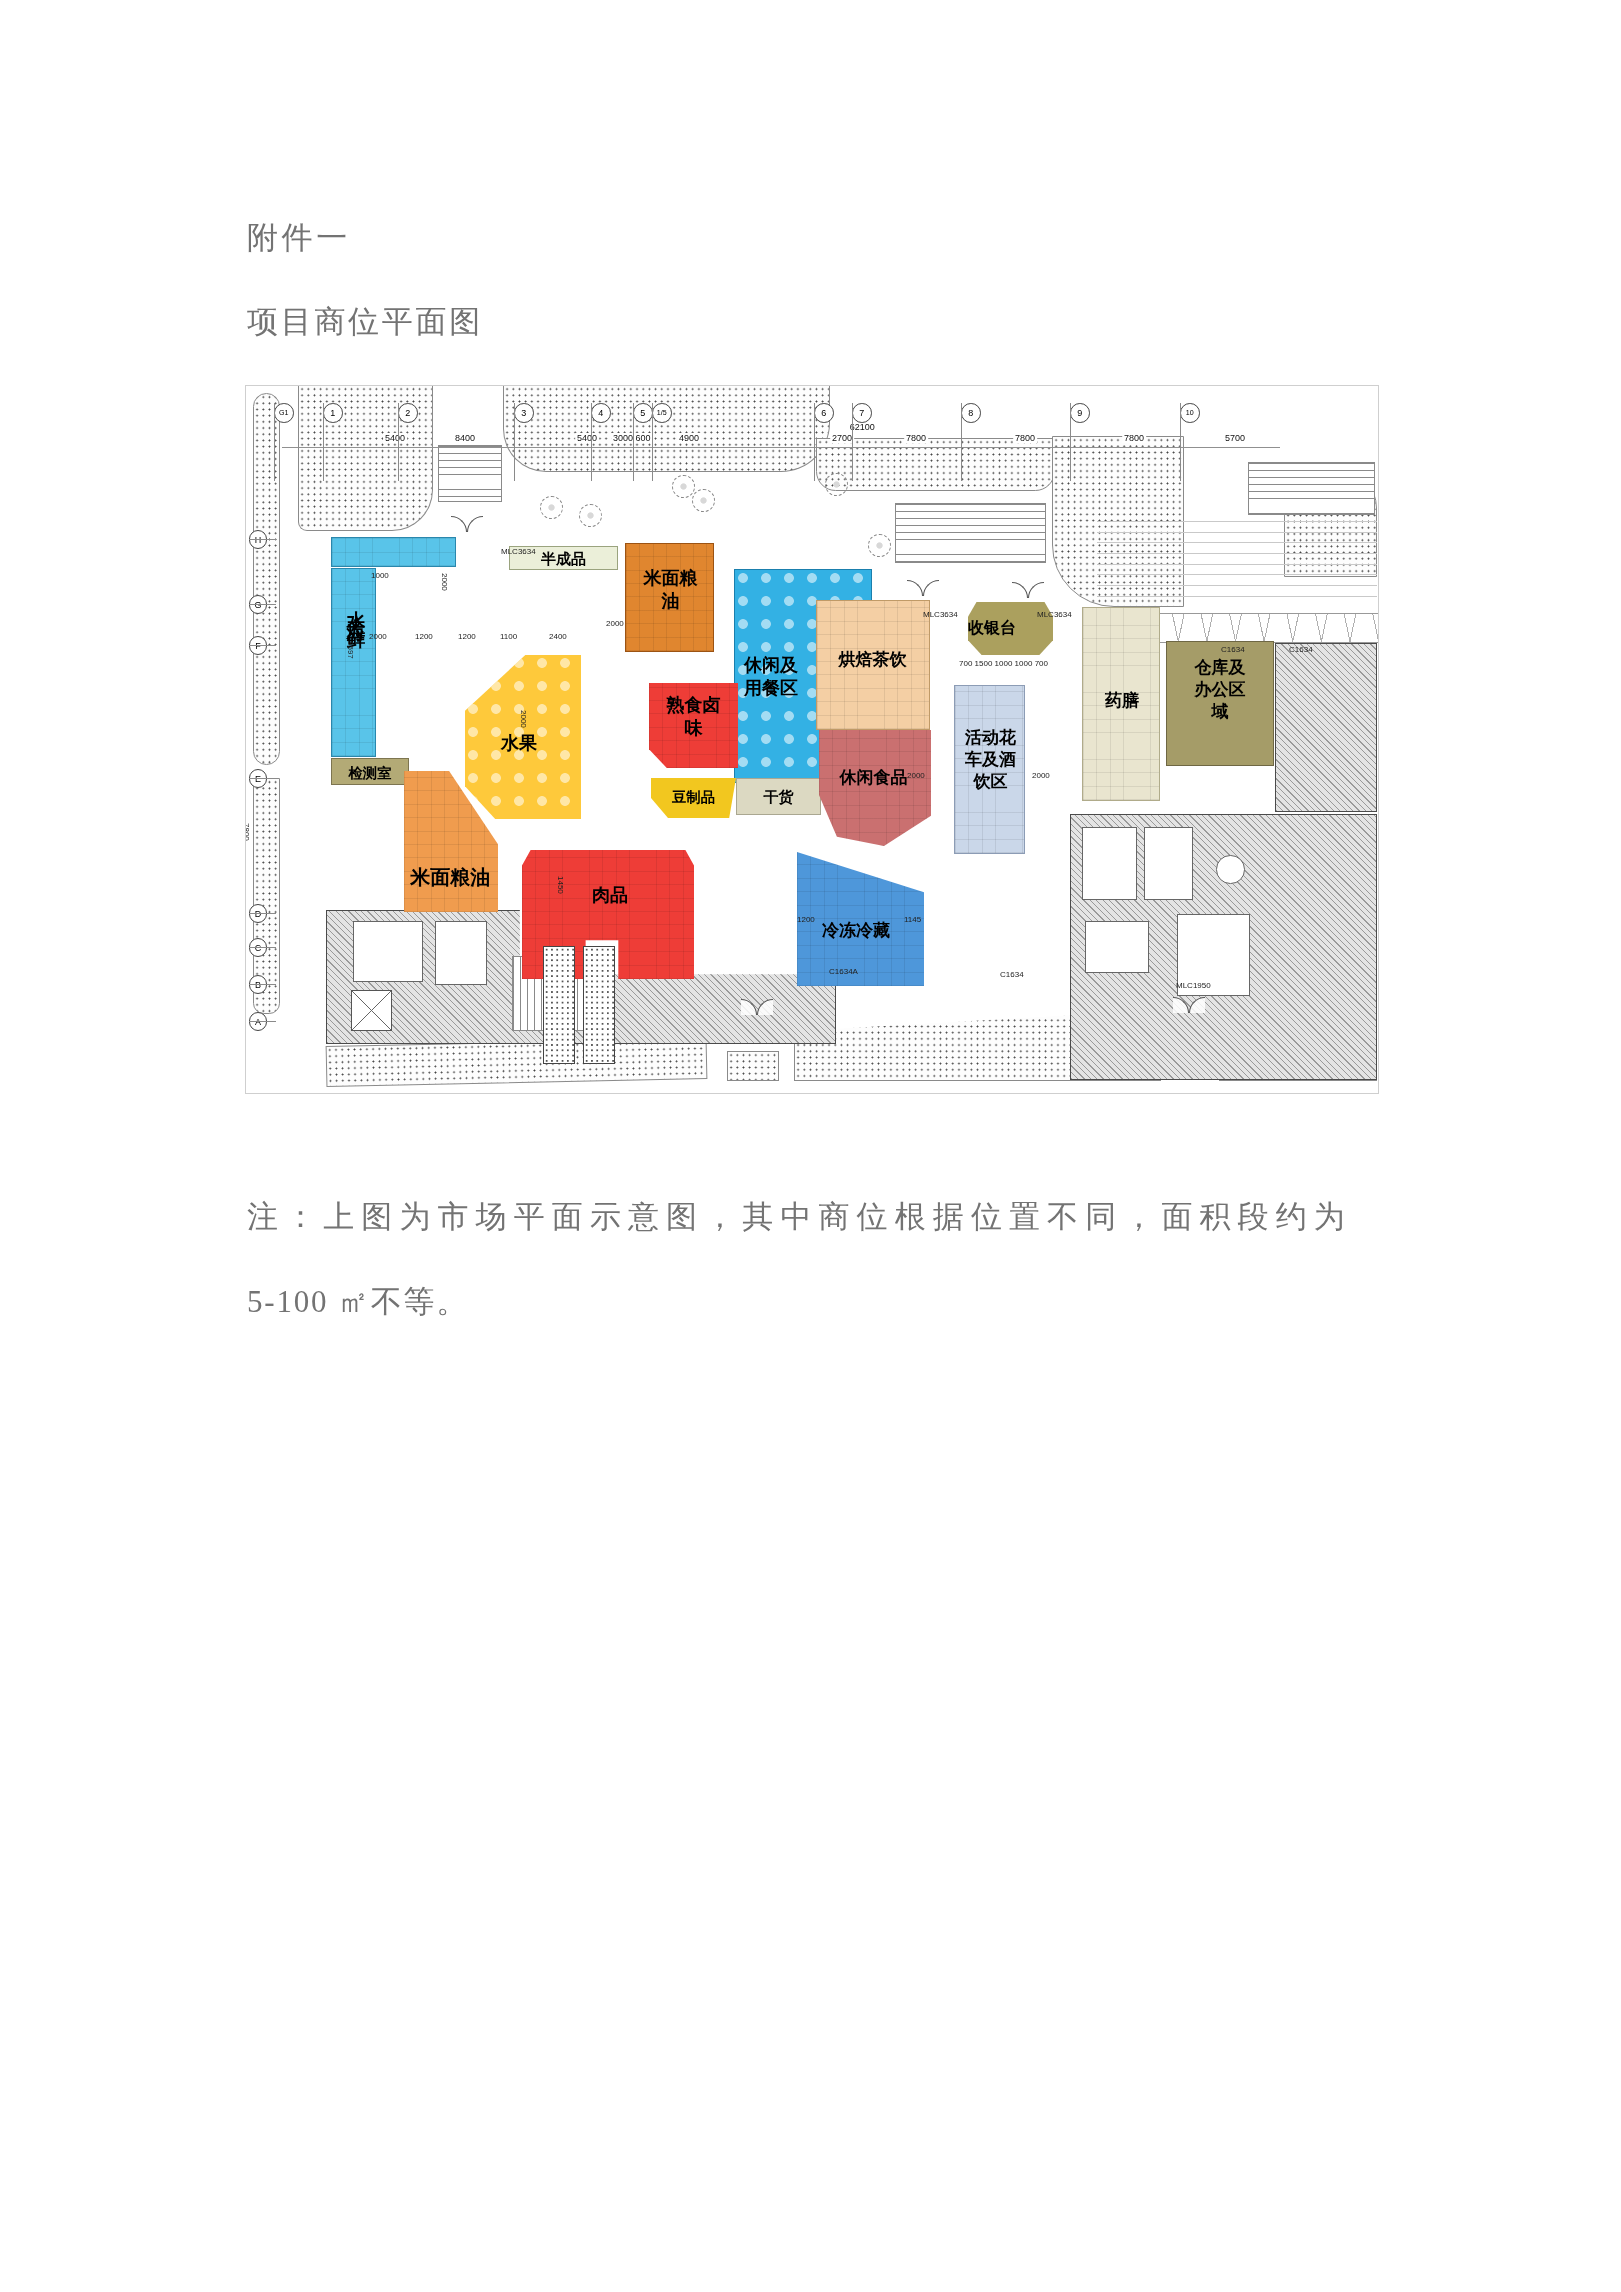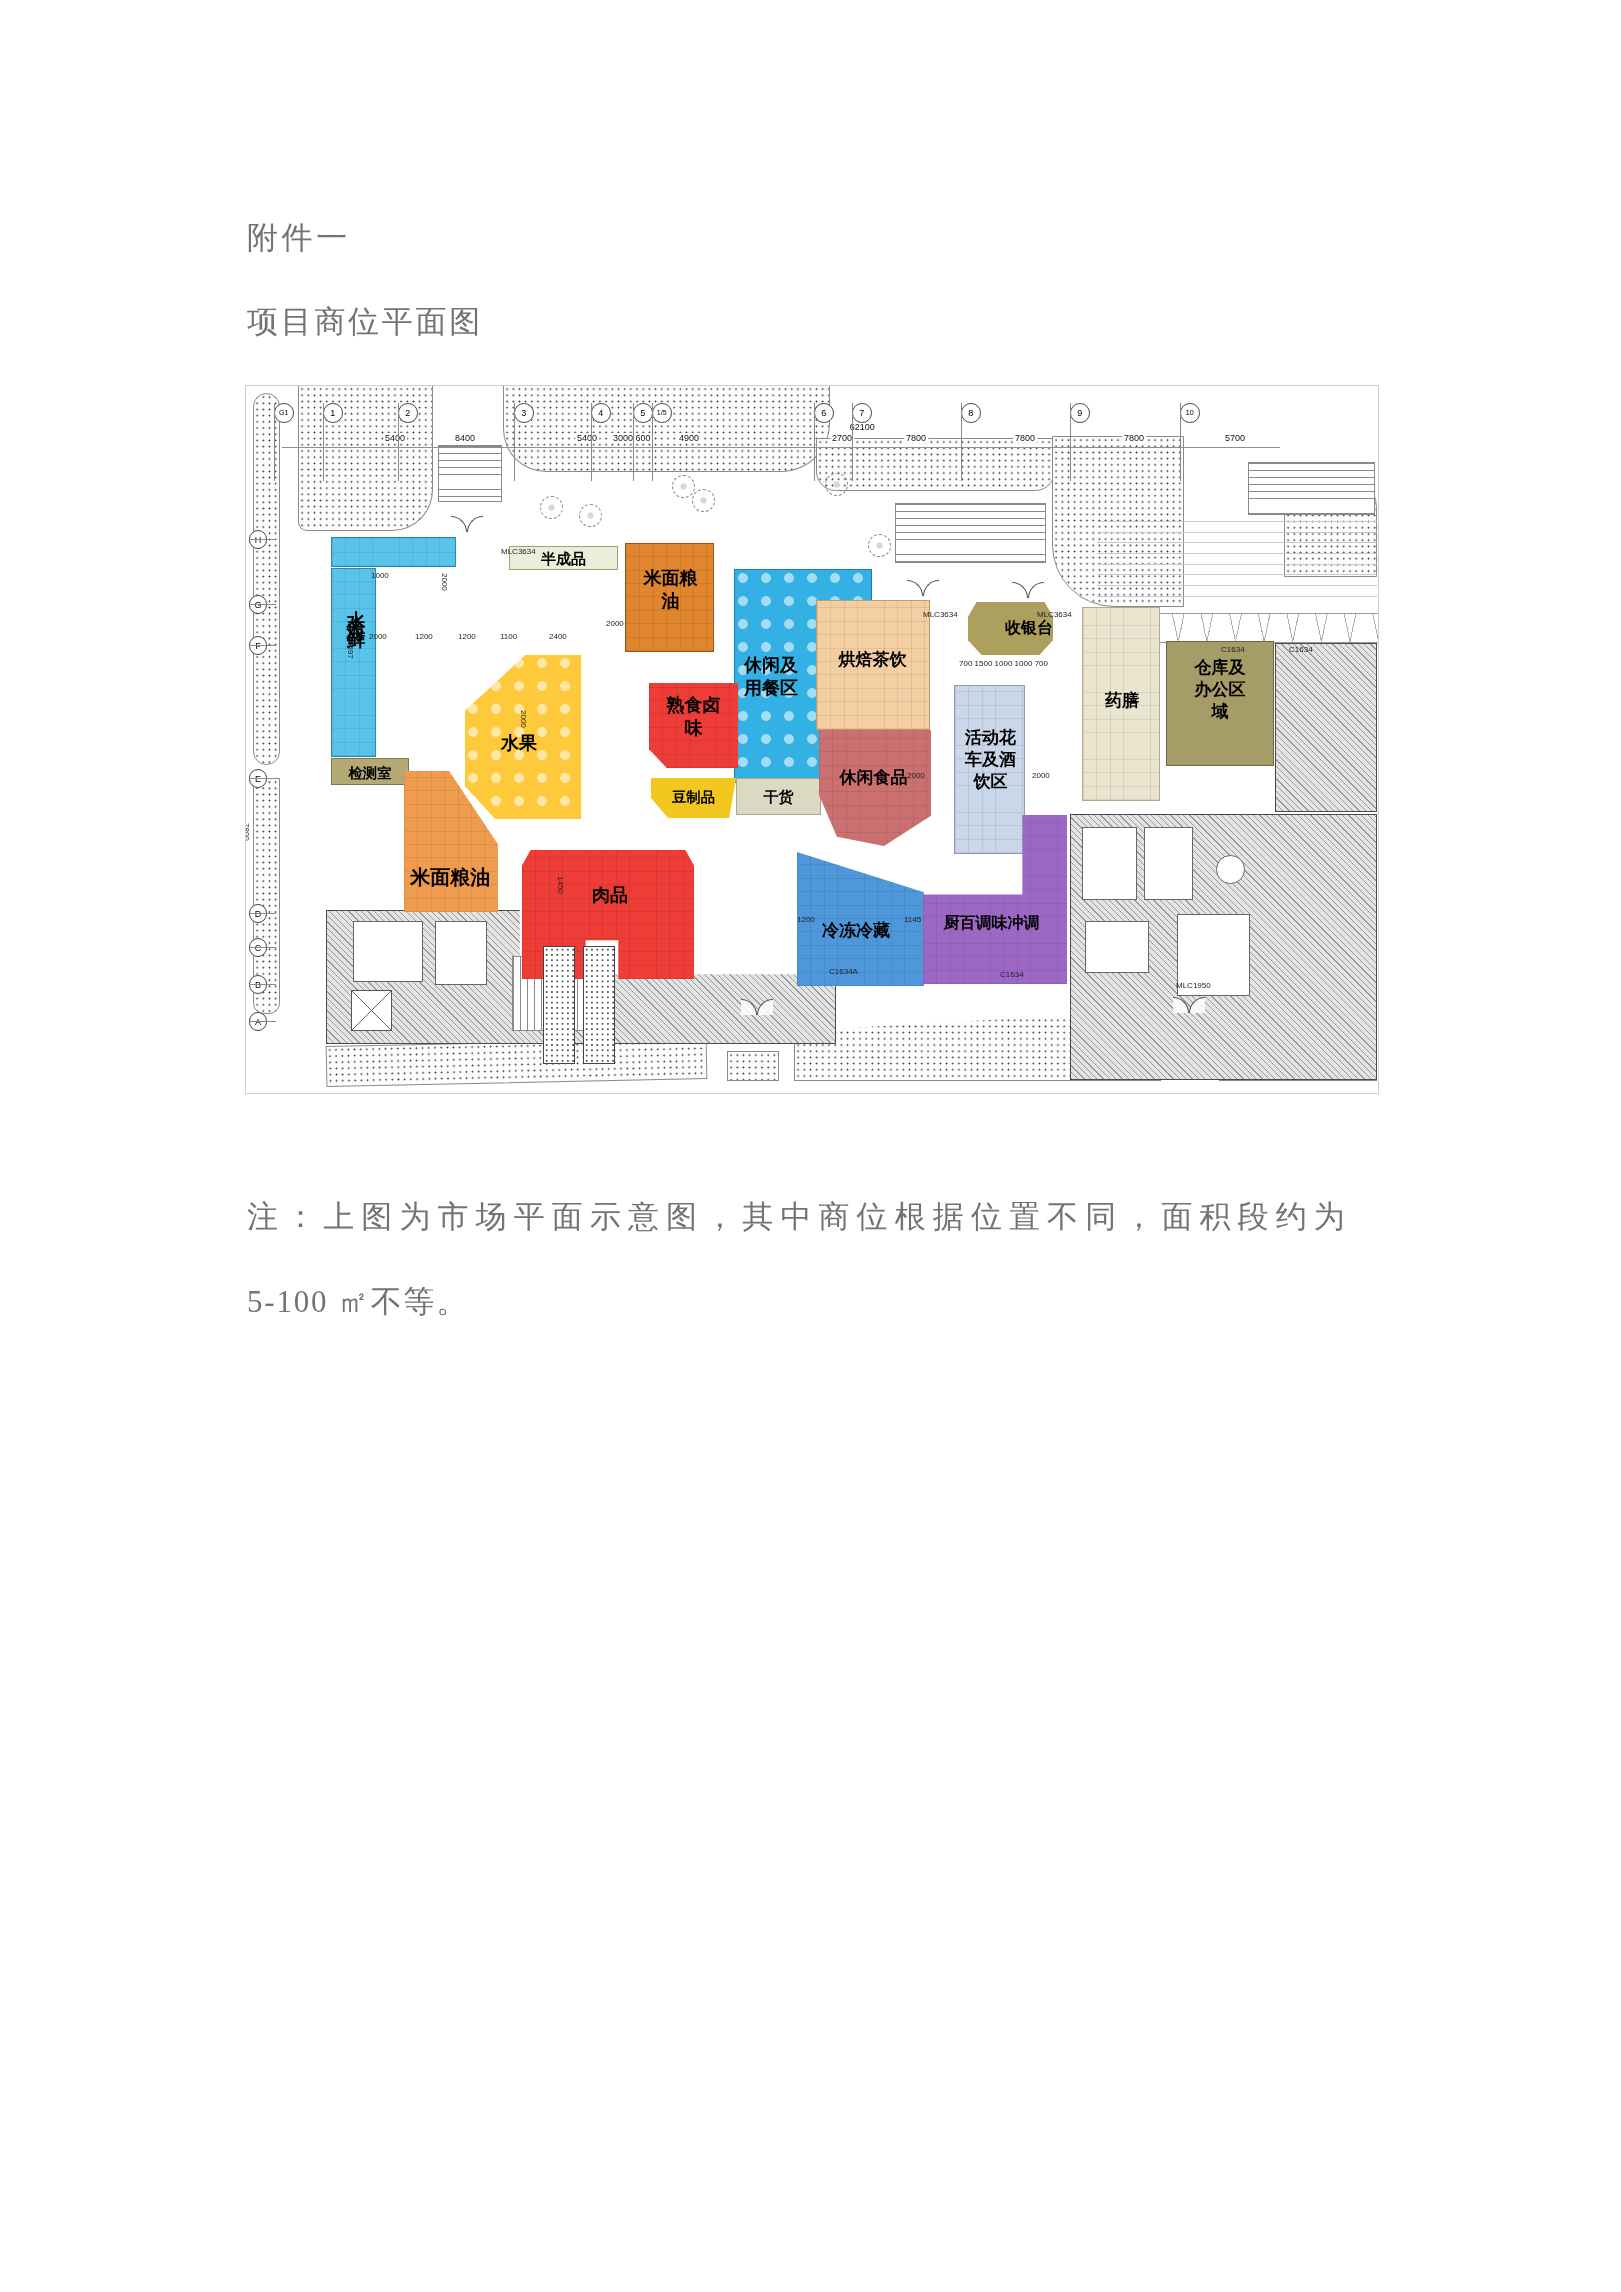--- a/index.html
+++ b/index.html
@@ -99,21 +99,21 @@
   .z-semi{left:263px;top:160px;width:109px;height:24px;border:0.9px solid #9aa37e;}
   .z-semi .zlabel{left:0;top:1.8px;width:100%;text-align:center;font-size:15px;}
   .z-breakfast{left:379px;top:157px;width:89px;height:109px;border:0.9px solid #9c5313;}
   .z-breakfast .zlabel{left:17px;top:23px;width:55px;text-align:center;}
   .z-dining{left:488px;top:183px;width:138px;height:214px;border:0.9px solid #1a7fad;}
   .z-dining .zlabel{left:9px;top:84px;width:59px;}
   .z-bakery{left:570px;top:214px;width:114px;height:130px;border:0.9px solid #c09a67;}
   .z-bakery .zlabel{left:21.4px;top:48px;font-size:17px;}
   .z-cashier{left:722px;top:216px;width:85px;height:53px;
              clip-path:polygon(10% 0,90% 0,100% 28%,100% 72%,84% 100%,16% 100%,0 72%,0 28%);}
-  .z-cashier .zlabel{left:0;top:16px;width:100%;text-align:right;font-size:16px;}
+  .z-cashier .zlabel{left:0;top:16px;width:100%;text-align:left;font-size:16px;}
   .z-herbal{left:836px;top:221px;width:78px;height:194px;border:0.9px solid #b0ab8a;}
   .z-herbal .zlabel{left:22px;top:82px;font-size:17px;}
   .z-warehouse{left:920px;top:255px;width:108px;height:125px;border:0.9px solid #6e6744;}
   .z-warehouse .zlabel{left:22px;top:15px;width:62px;text-align:center;font-size:17px;}
   .z-cooked{left:403px;top:297px;width:89px;height:85px;clip-path:polygon(0 0,100% 0,100% 100%,20% 100%,0 78%);}
   .z-cooked .zlabel{left:16px;top:10.7px;width:57px;text-align:center;}
   .z-bean{left:405px;top:392px;width:85px;height:40px;clip-path:polygon(0 0,100% 0,92% 100%,20% 100%,0 50%);}
   .z-bean .zlabel{left:0;top:9.8px;width:100%;text-align:center;font-size:14.3px;}
   .z-dry{left:490px;top:392px;width:85px;height:37px;border:0.9px solid #aaa791;}
   .z-dry .zlabel{left:0;top:8px;width:100%;text-align:center;font-size:15px;}
@@ -246,23 +246,20 @@
     <span class="zlabel">活动花车及酒饮区</span>
   </div>
   <div class="zone z-mifan pat" style="background-color: rgb(240, 156, 78);">
     <span class="zlabel">米面粮油</span>
   </div>
   <div class="zone z-meat pat" style="background-color: rgb(238, 61, 55);">
     <span class="zlabel">肉品</span>
   </div>
   <div class="zone z-frozen pat" style="background-color: rgb(78, 151, 218);">
     <span class="zlabel">冷冻冷藏</span>
-  </div>
-  <div class="zone z-kitchen pat" style="background-color: rgb(157, 103, 196);">
-    <span class="zlabel">厨百调味冲调</span>
   </div>
 
   <div class="bay b1"></div>
   <div class="bay b2"></div>
 
   <div class="door d1"></div>
   <div class="door d2"></div>
   <div class="door d3"></div>
   <div class="door d4"></div>
   <div class="door d5"></div>

